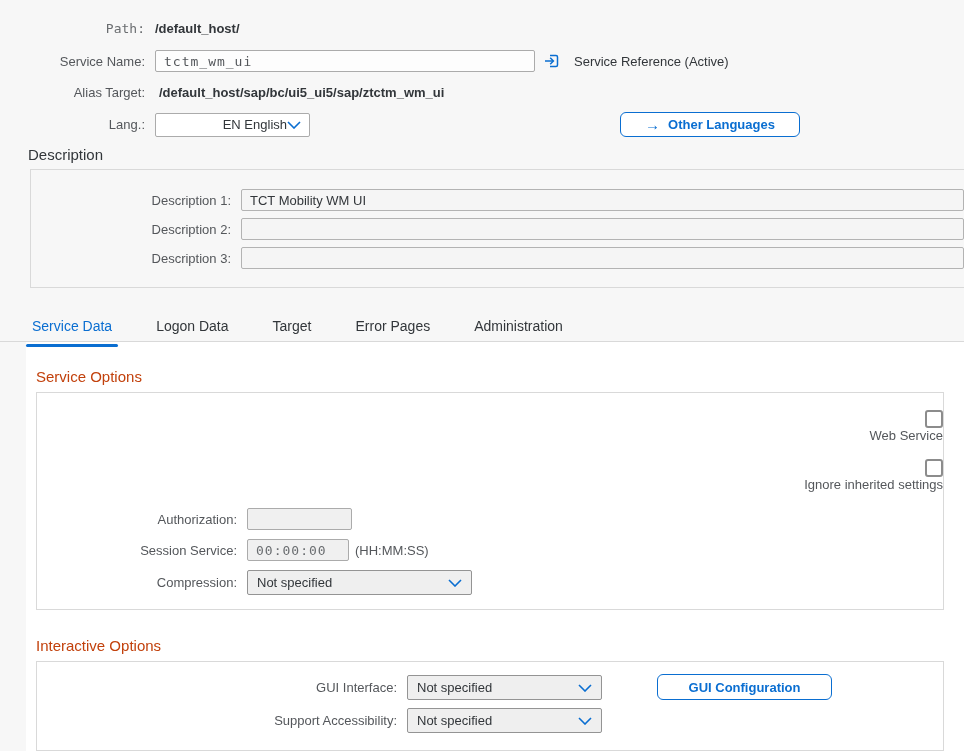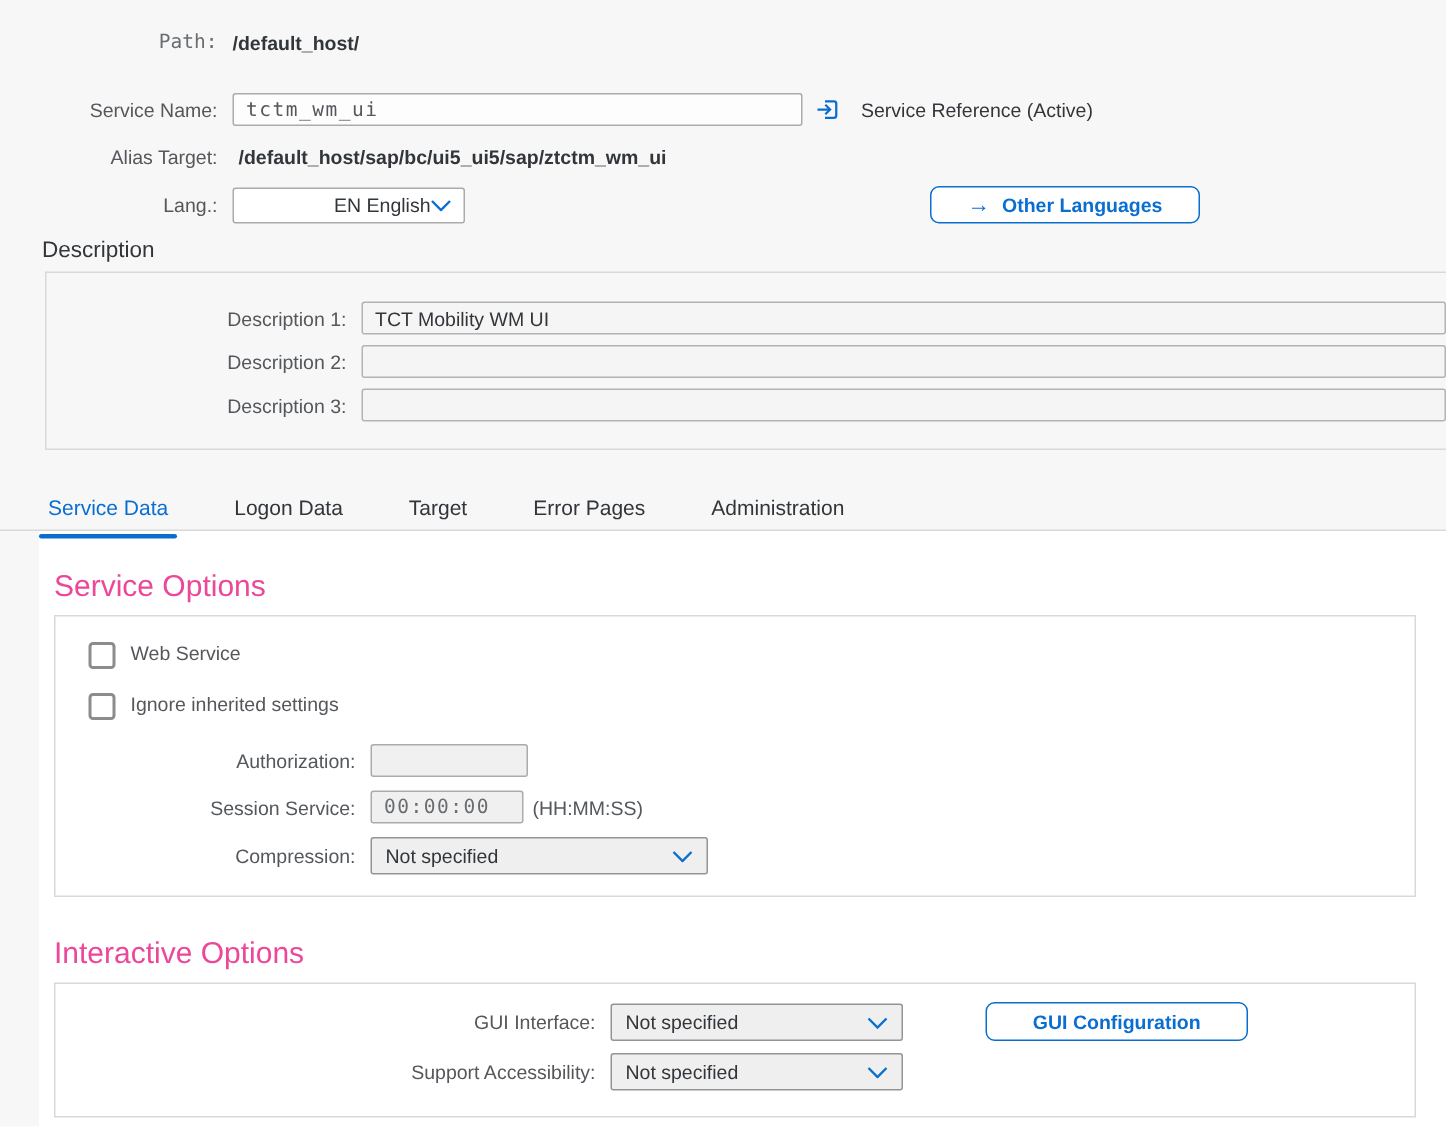--- a/index.html
+++ b/index.html
@@ -17,21 +17,21 @@
   .top-form { padding-top: 21px; }
   .lblcol {
     width: 150px; flex: none; text-align: right; padding-right: 5px;
     color: #54575b;
   }
   .mono { font-family: "DejaVu Sans Mono", monospace; }
   .path-label { color: #6a6d70; }
   .path-value, .alias-value { font-weight: 600; color: #32363a; }
 
   .row-path { margin-top: 0; }
-  .row-service { margin-top: 26px; }
+  .row-service { margin-top: 14px; }
   .row-alias { margin-top: 13px; }
   .row-lang { margin-top: 12px; }
 
   .inp {
     height: 22px; border: 1px solid #ababab; border-radius: 2px;
     background: #fdfdfd; padding: 0 8px; font-size: 13px; color: #32363a;
     font-family: "Liberation Sans", sans-serif; outline: none;
   }
   .service-name-input {
     width: 380px; margin-left: 5px;
@@ -81,28 +81,28 @@
   .tab.active { color: #0a6ed1; }
   .tab.active::after {
     content: ""; position: absolute; left: 0; right: 0; bottom: -5px;
     height: 3px; background: #0a6ed1; border-radius: 2px;
   }
 
   
   .content {
     background: #fff; margin-left: 26px; height: 414px; padding-top: 26px;
   }
-  .sec-title { margin-left: 10px; font-size: 20px; color: #ec4899; margin-bottom: 7px; }
+  .sec-title { margin-left: 10px; font-size: 15px; color: #c2410c; margin-bottom: 7px; }
   .group-box {
     margin-left: 10px; width: 908px; border: 1px solid #d9d9d9;
     background: #fff;
   }
   .svc-box { padding: 17px 0 14px 0; }
 
-  .cb-row { margin-left: 22px; margin-bottom: 16px; display: flex; align-items: flex-start; cursor: pointer; }
+  .cb-row { margin-left: 22px; margin-bottom: 16px; display: flex; align-items: flex-end; cursor: pointer; flex-direction: column; }
   .checkbox {
     width: 18px; height: 18px; border: 2px solid #8c8c8c; border-radius: 3px;
     background: #fff; flex: none;
   }
   .cb-label { margin-left: 10px; color: #54575b; }
 
   .f-row { margin-bottom: 9px; display: flex; align-items: center; }
   .f-row:last-child { margin-bottom: 0; }
   .svc-lblcol { width: 205px; flex: none; text-align: right; padding-right: 5px; color: #54575b; }
   .dis-input { background: #f0f0f0; border-color: #ababab; margin-left: 5px; }

